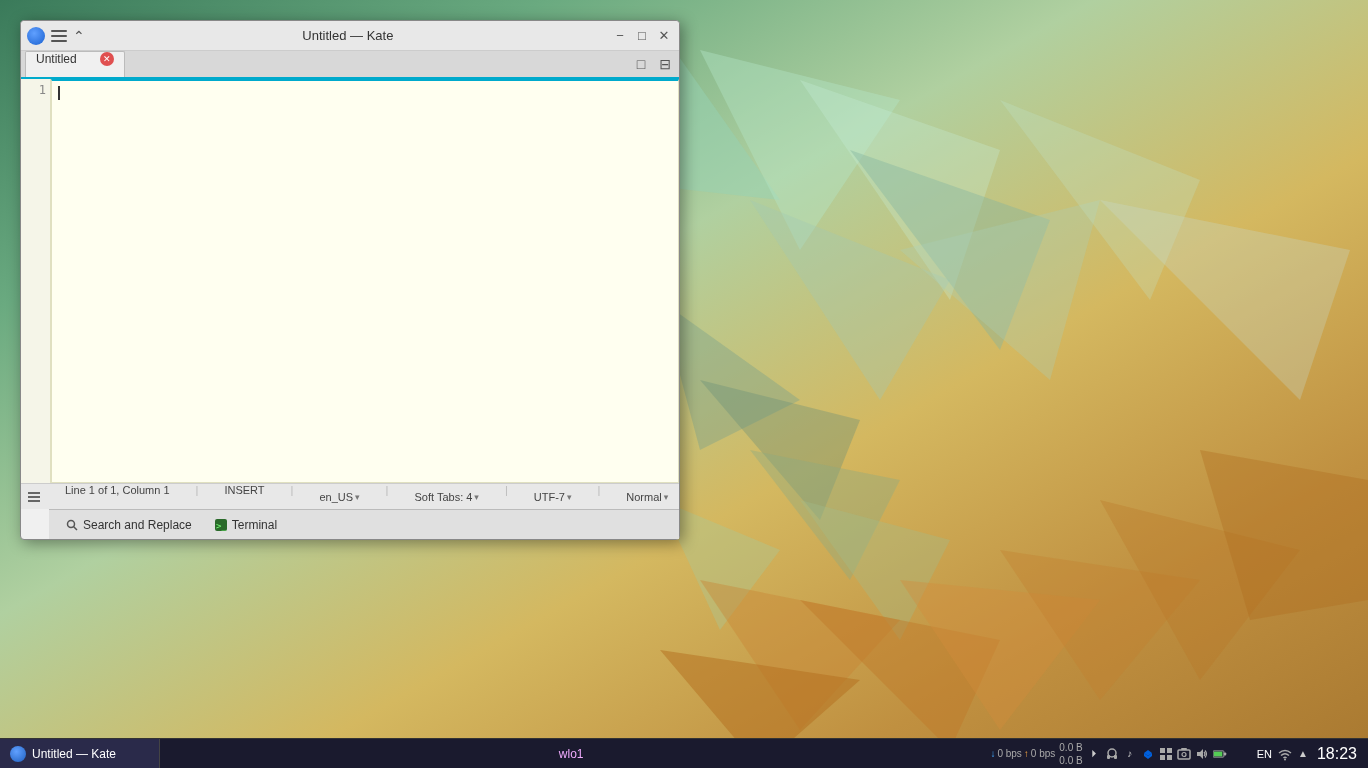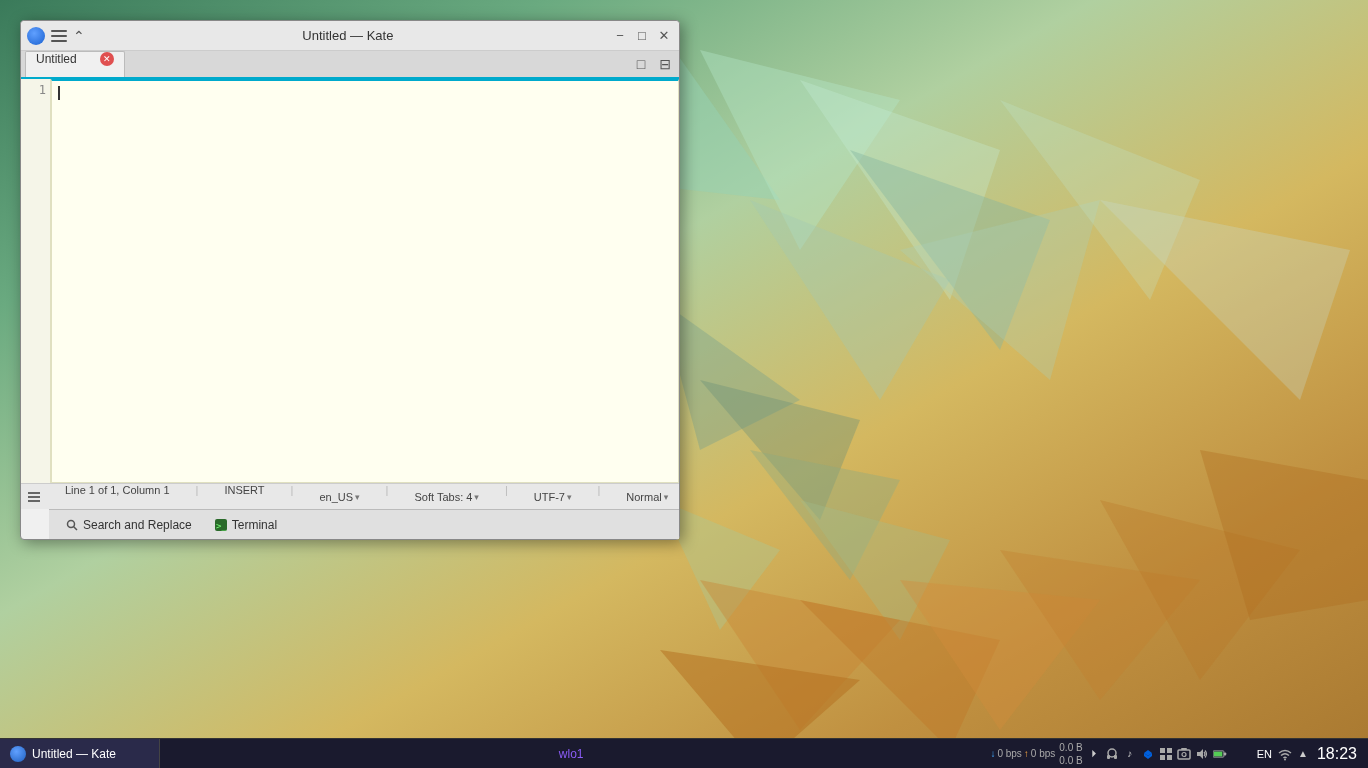--- a/index.html
+++ b/index.html
@@ -74,21 +74,21 @@
     .taskbar-app-label {
       color: #fff;
       font-size: 12px;
     }
 
     .taskbar-center {
       flex: 1;
       display: flex;
       align-items: center;
       justify-content: center;
-      color: #8b5cf6;
+      color: #f0abfc;
       font-size: 12px;
       text-align: right;
     }
 
     .taskbar-right {
       display: flex;
       align-items: center;
       gap: 4px;
       padding: 0 8px;
       height: 100%;

